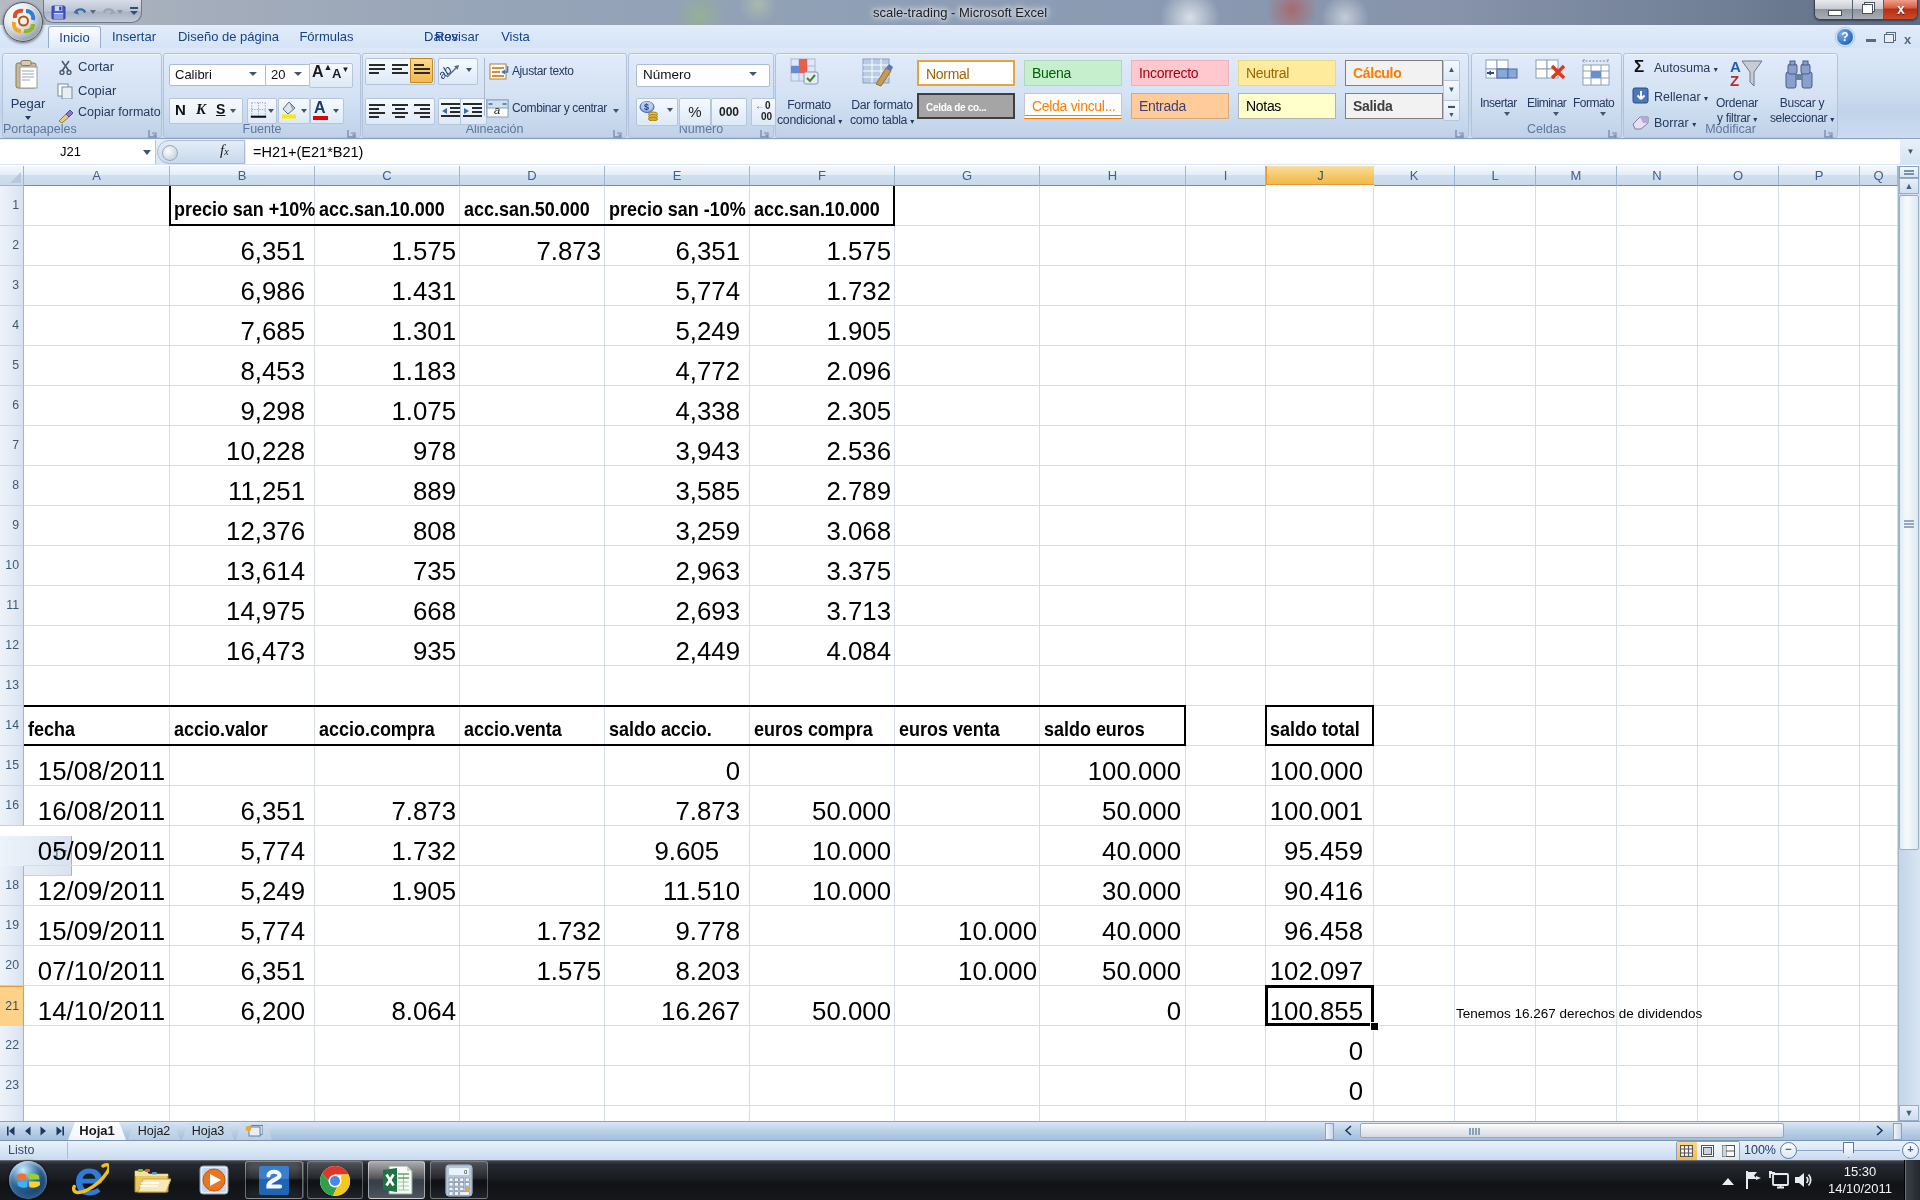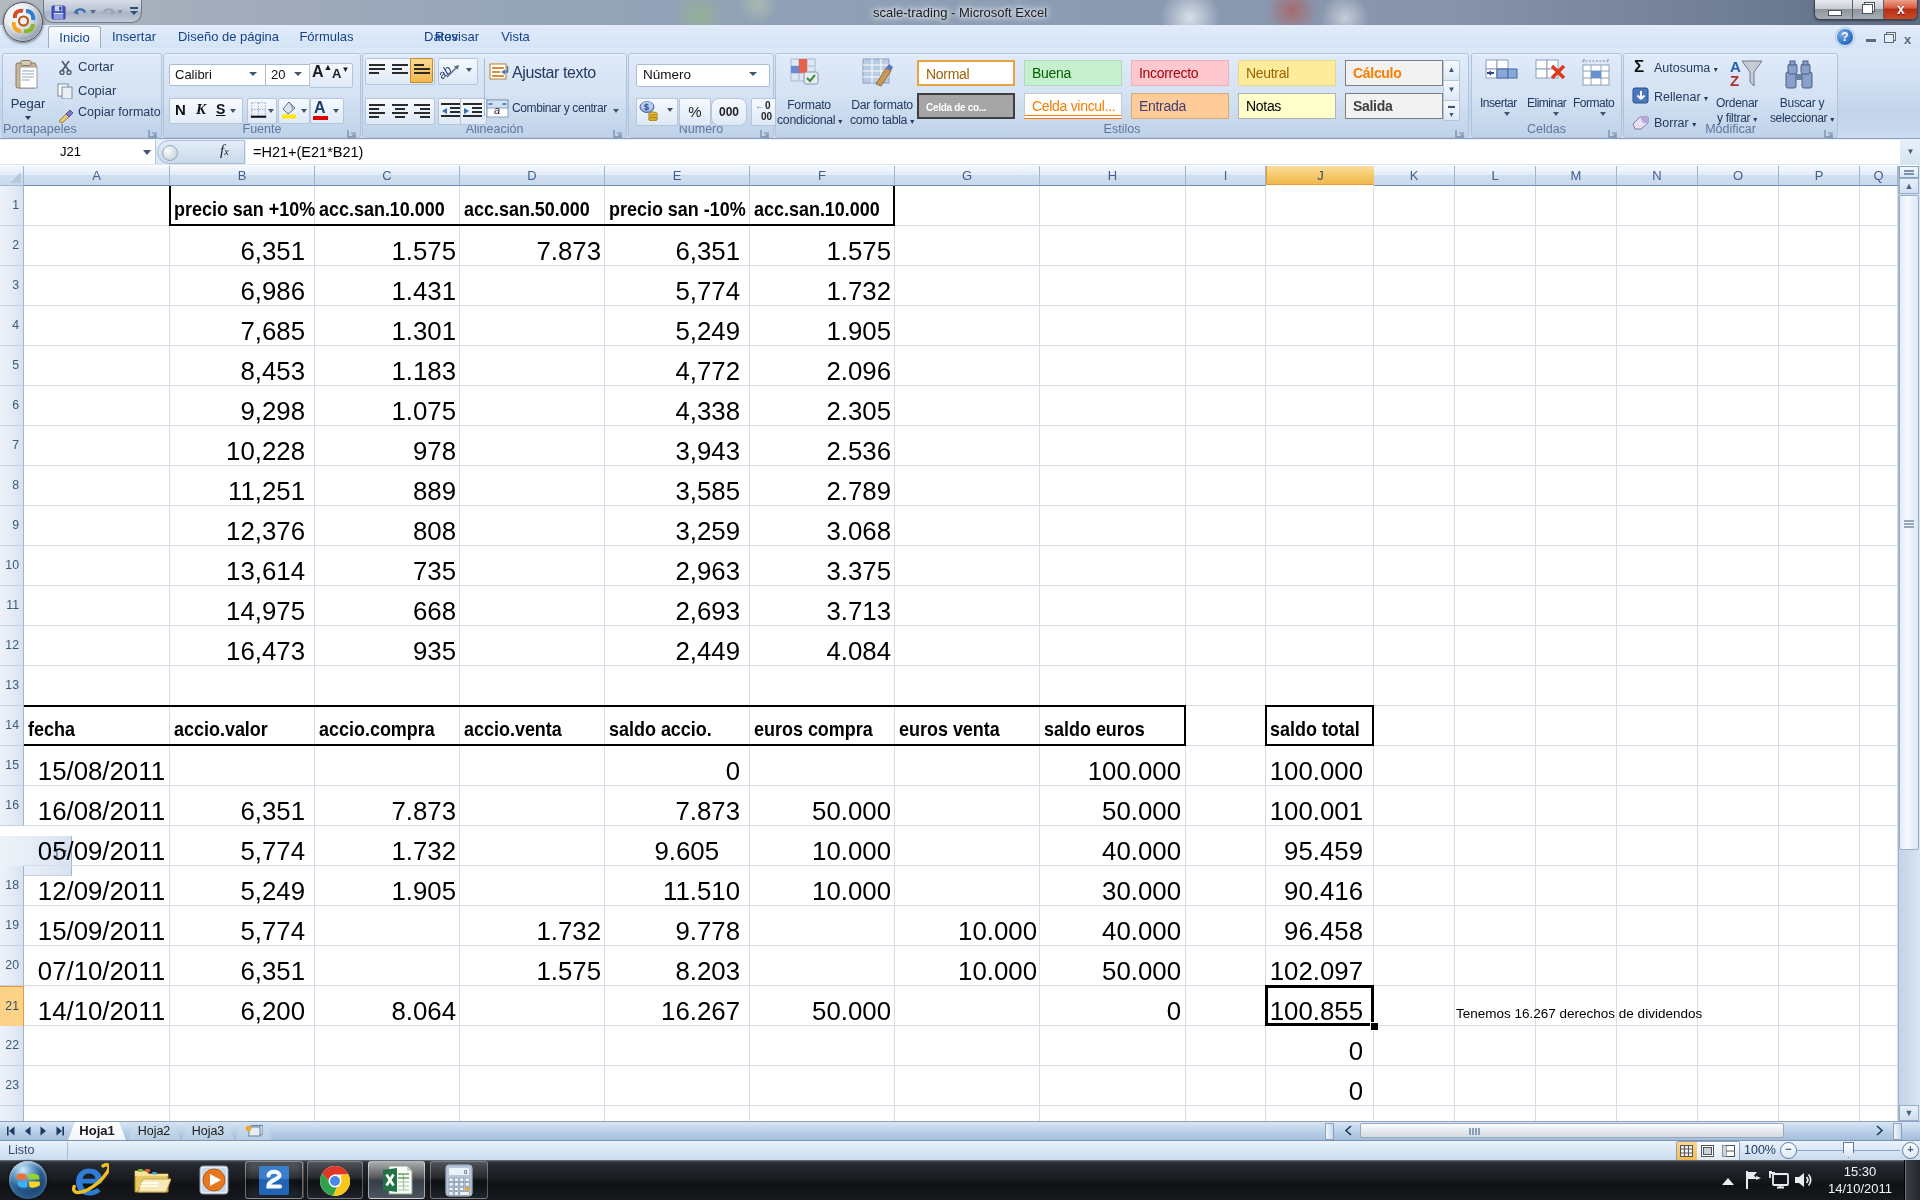--- a/index.html
+++ b/index.html
@@ -266,21 +266,21 @@
     </svg>
     <div class="a" style="left:121px;top:4px;width:1px;height:58px;background:#a8bad0;"></div>
     <svg class="a" style="left:126px;top:8px" width="22" height="20" viewBox="0 0 22 20">
   <rect x="1" y="2" width="16" height="15" fill="#fff" stroke="#b08030"></rect>
   <g stroke="#d09040" stroke-width="2">
         <path d="M3 6 h12 M3 10 h8 M3 14 h12"></path>
       </g>
   <path d="M18.5 4 v6 h-4" stroke="#4a7ab0" stroke-width="1.6" fill="none"></path>
   <path d="M12 10 l4 -2.6 v5.2 z" fill="#4a7ab0"></path>
  </svg>
- <div class="a" style="left:149px;top:10px;font-size:16px;letter-spacing:-.4px;color:#243a5e;white-space:nowrap;">Ajustar texto</div>
+ <div class="a" style="left:149px;top:10px;font-size:12px;letter-spacing:-.4px;color:#243a5e;white-space:nowrap;">Ajustar texto</div>
     <svg class="a" style="left:123px;top:45px" width="23" height="20" viewBox="0 0 23 20">
   <rect x="1" y="1" width="21" height="17" fill="#fff" stroke="#8aa0b8"></rect>
   <rect x="1" y="1" width="21" height="8" fill="#cfe0f4" stroke="#8aa0b8"></rect>
   <text x="8" y="15" font-size="11" fill="#1a1a1a" font-style="italic">a</text>
   <path d="M2.5 5 h4 M20.5 5 h-4" stroke="#3a6ea8" stroke-width="1.4"></path>
  </svg>
  <div class="a" style="left:149px;top:47px;font-size:12px;letter-spacing:-.4px;color:#243a5e;white-space:nowrap;">Combinar y centrar</div>
  <div class="a" style="left:250px;top:55px;width:0;height:0;border-left:3.5px solid transparent;border-right:3.5px solid transparent;border-top:4px solid #42546e;"></div>
 </div>
 <div class="a" style="left:628px;top:53px;width:144px;height:83px;
@@ -303,32 +303,31 @@
   <ellipse cx="8" cy="6" rx="7" ry="5.5" fill="#88a8d8" stroke="#4868a8"></ellipse>
   <ellipse cx="8" cy="5" rx="6" ry="4.5" fill="#b8ccf0"></ellipse>
   <text x="5" y="9" font-size="9" fill="#204080" font-weight="bold">$</text>
   <ellipse cx="14" cy="13" rx="4.5" ry="2" fill="#f0c840" stroke="#a08020"></ellipse>
   <ellipse cx="14" cy="15.5" rx="4.5" ry="2" fill="#e8b830" stroke="#a08020"></ellipse>
   <ellipse cx="14" cy="18" rx="4.5" ry="2" fill="#d8a820" stroke="#a08020"></ellipse>
  </svg>
  <div class="a" style="left:38px;top:54px;width:0;height:0;border-left:3.5px solid transparent;border-right:3.5px solid transparent;border-top:4px solid #42546e;"></div>
  <div class="a" style="left:50px;top:44px;width:30px;height:26px;border:1px solid #b6c6da;border-radius:2px;background:linear-gradient(#f6faff,#dde9f6);
   text-align:center;font-size:15px;line-height:26px;color:#222;">%</div>
- <div class="a" style="left:82px;top:44px;width:34px;height:26px;border:1px solid #b6c6da;border-radius:8px;background:linear-gradient(#f6faff,#dde9f6);
+ <div class="a" style="left:82px;top:44px;width:34px;height:26px;border:1px solid #b6c6da;border-radius:2px;background:linear-gradient(#f6faff,#dde9f6);
   text-align:center;font-size:12px;line-height:26px;font-weight:bold;color:#222;">000</div>
  <div class="a" style="left:122px;top:44px;width:62px;height:26px;border:1px solid #b6c6da;border-radius:2px;background:linear-gradient(#f6faff,#dde9f6);"></div>
  <div class="a" style="left:126px;top:46px;font-size:10px;color:#222;"><span style="color:#3a6ea8;">←</span><span style="font-weight:bold;">0</span><br><span style="font-weight:bold;margin-left:6px;">00</span></div>
  <div class="a" style="left:156px;top:46px;font-size:10px;color:#222;"><span style="font-weight:bold;margin-left:5px;">00</span><br><span style="color:#3a6ea8;">→</span><span style="font-weight:bold;">0</span></div>
 
 </div>
 <div class="a" style="left:775px;top:53px;width:692px;height:83px;
  border:1px solid #b2c2d8;border-radius:3px;
  background:linear-gradient(#e0eafa,#d4e2f3 50%,#c6d7ec 85%,#bfd2e9);
  box-shadow:inset 0 1px 0 #eef4fc;">
- <div class="a" style="left:0;bottom:1px;width:100%;text-align:center;font-size:12.5px;color:#5e769c;">Estilos</div>
  <div class="a" style="right:3px;bottom:2px;width:10px;height:10px;">
    <svg width="10" height="10" viewBox="0 0 10 10">
         <path d="M1 1 L1 8 L8 8" stroke="#7a8eae" stroke-width="1.4" fill="none"></path>
         <path d="M4 4 L8 4 L8 8 M5.5 5.5 L8.6 8.6" stroke="#7a8eae" stroke-width="1.2" fill="none"></path>
       </svg>
  </div>
 
  <svg class="a" style="left:14px;top:4px" width="30" height="30" viewBox="0 0 30 30">
   <g fill="none" stroke="#b0b8c8">
         <rect x="1" y="1" width="24" height="22"></rect>

